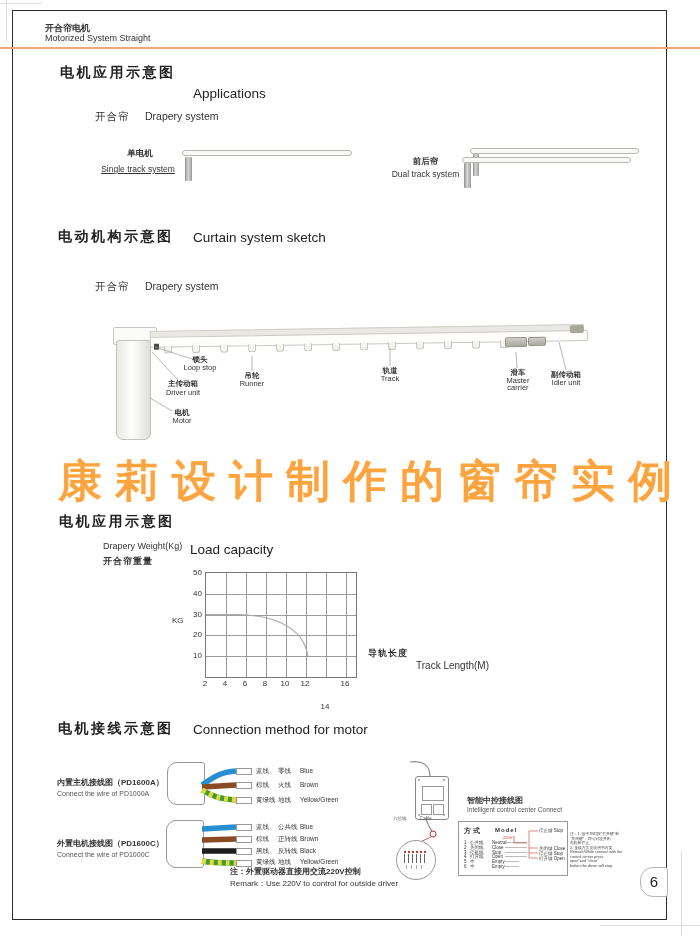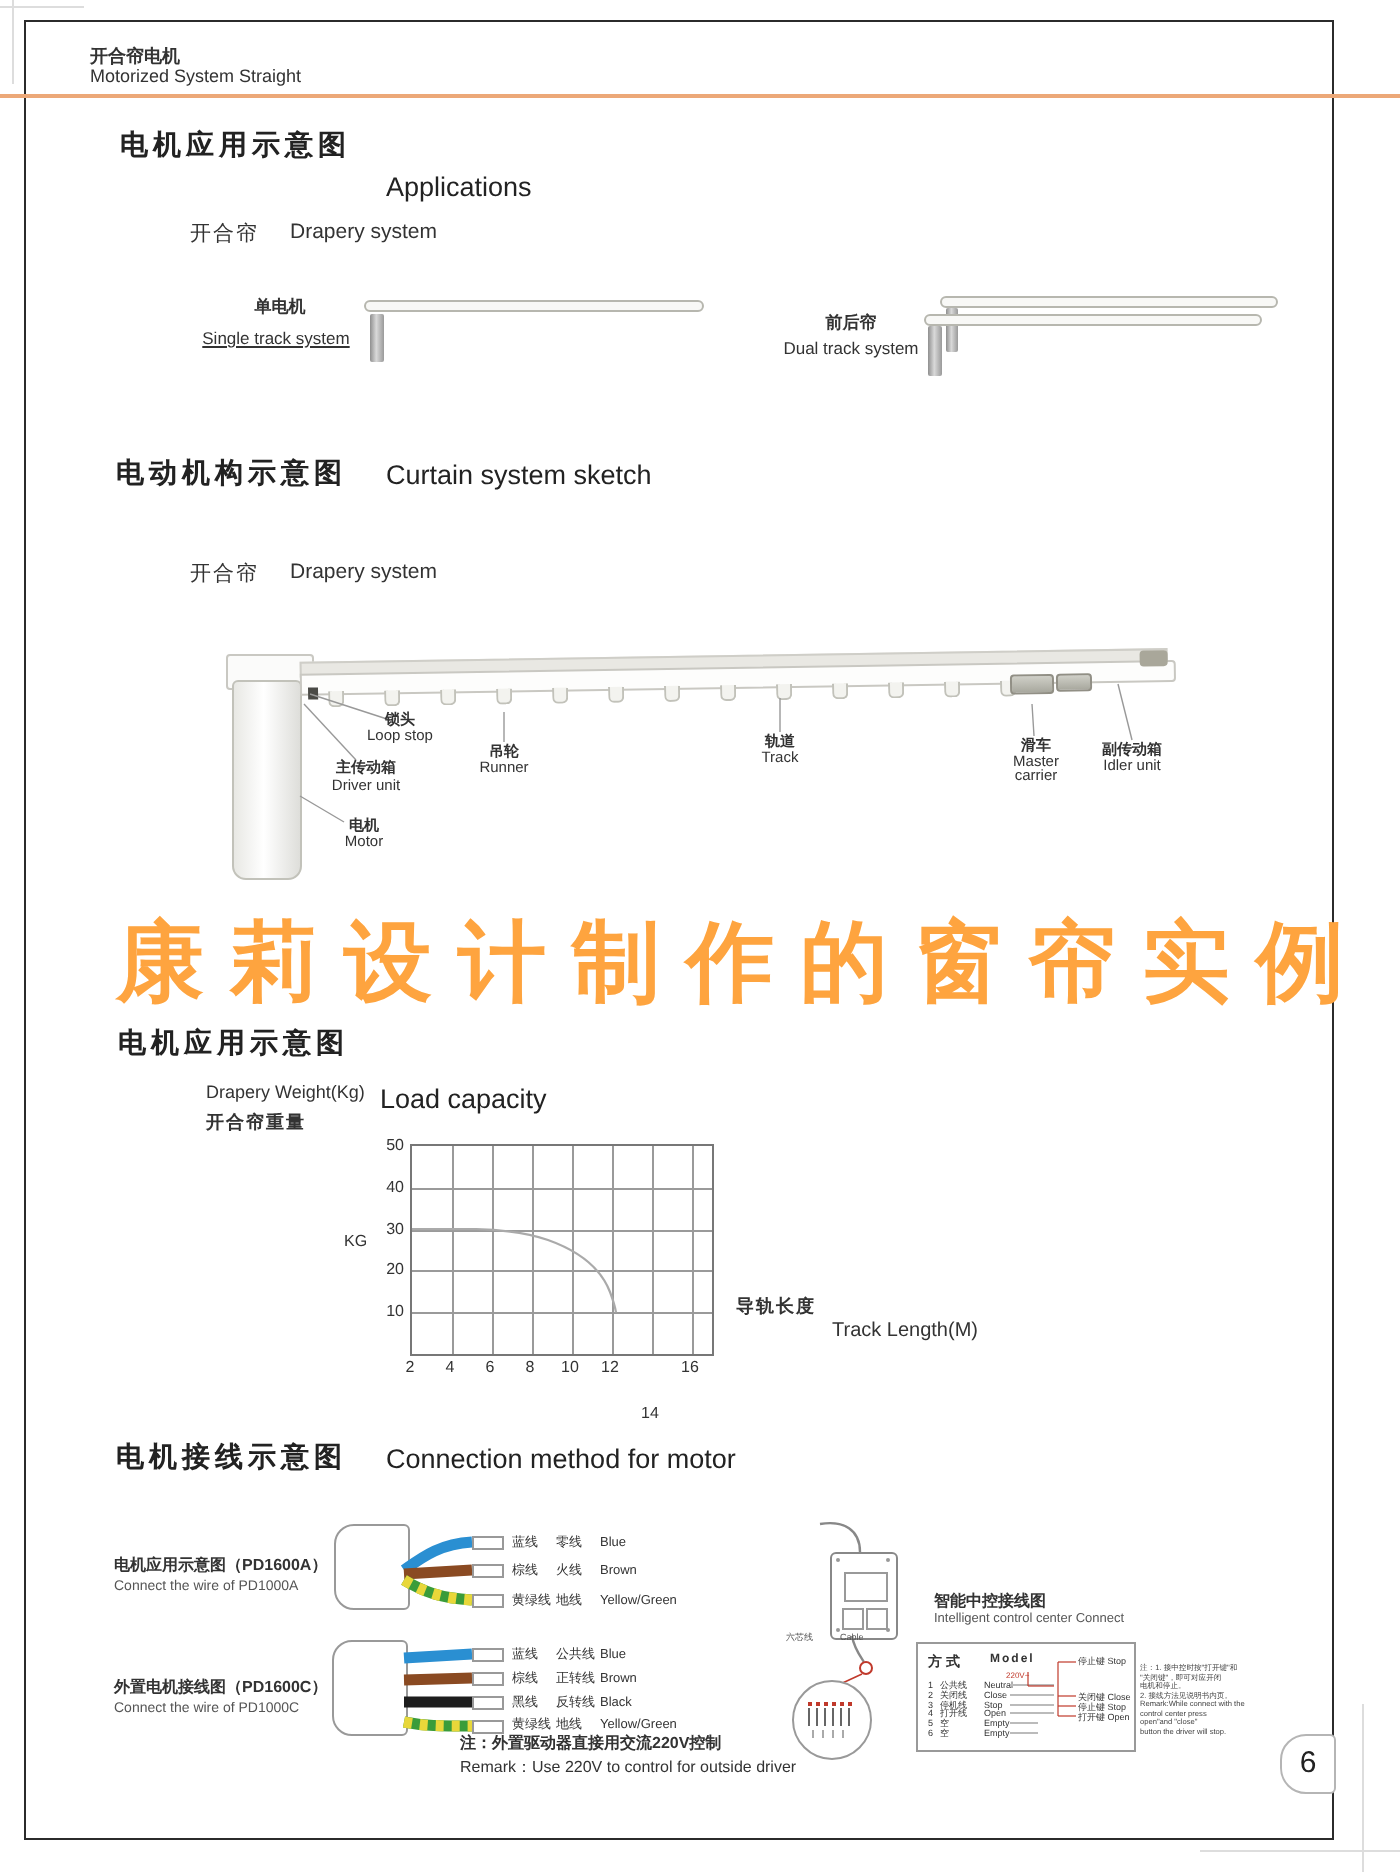--- a/index.html
+++ b/index.html
@@ -178,21 +178,21 @@
   <div class="t xtick" style="left:278px;">10</div>
   <div class="t xtick" style="left:298px;">12</div>
   <div class="t xtick" style="left:318px;margin-top:23px;">14</div>
   <div class="t xtick" style="left:338px;">16</div>
   <div class="t b" style="left:368px;top:647px;font-size:9px;letter-spacing:1px;">导轨长度</div>
   <div class="t" style="left:368px;top:660px;font-size:10px;margin-left:48px;">Track Length(M)</div>
 
   <div class="t h1zh" style="left:58px;top:720px;">电机接线示意图</div>
   <div class="t h1en" style="left:193px;top:722px;">Connection  method  for  motor</div>
 
-  <div class="t b" style="left:57px;top:777px;font-size:8px;">电机应用示意图（PD1600A）</div>
+  <div class="t b" style="left:57px;top:777px;font-size:8px;">内置主机接线图（PD1600A）</div>
   <div class="t" style="left:57px;top:790px;font-size:7px;color:#555;">Connect the wire of PD1000A</div>
   <div class="sheath" style="left:167px;top:762px;height:41px;"></div>
   <svg style="left:200px;top:760px;" width="40" height="50">
     <path d="M2,25 C12,18 20,12 36,11" fill="none" stroke="#2a8fd2" stroke-width="5.5"></path>
     <path d="M2,27 L36,25" fill="none" stroke="#8a4a22" stroke-width="5.5"></path>
     <path d="M2,30 C12,36 20,39 36,40" fill="none" stroke="#3a9c3a" stroke-width="5.5"></path>
     <path d="M2,30 C12,36 20,39 36,40" fill="none" stroke="#e8d73a" stroke-width="5.5" stroke-dasharray="4 4"></path>
   </svg>
   <div class="term" style="top:768px;"></div>
   <div class="term" style="top:782px;"></div>

